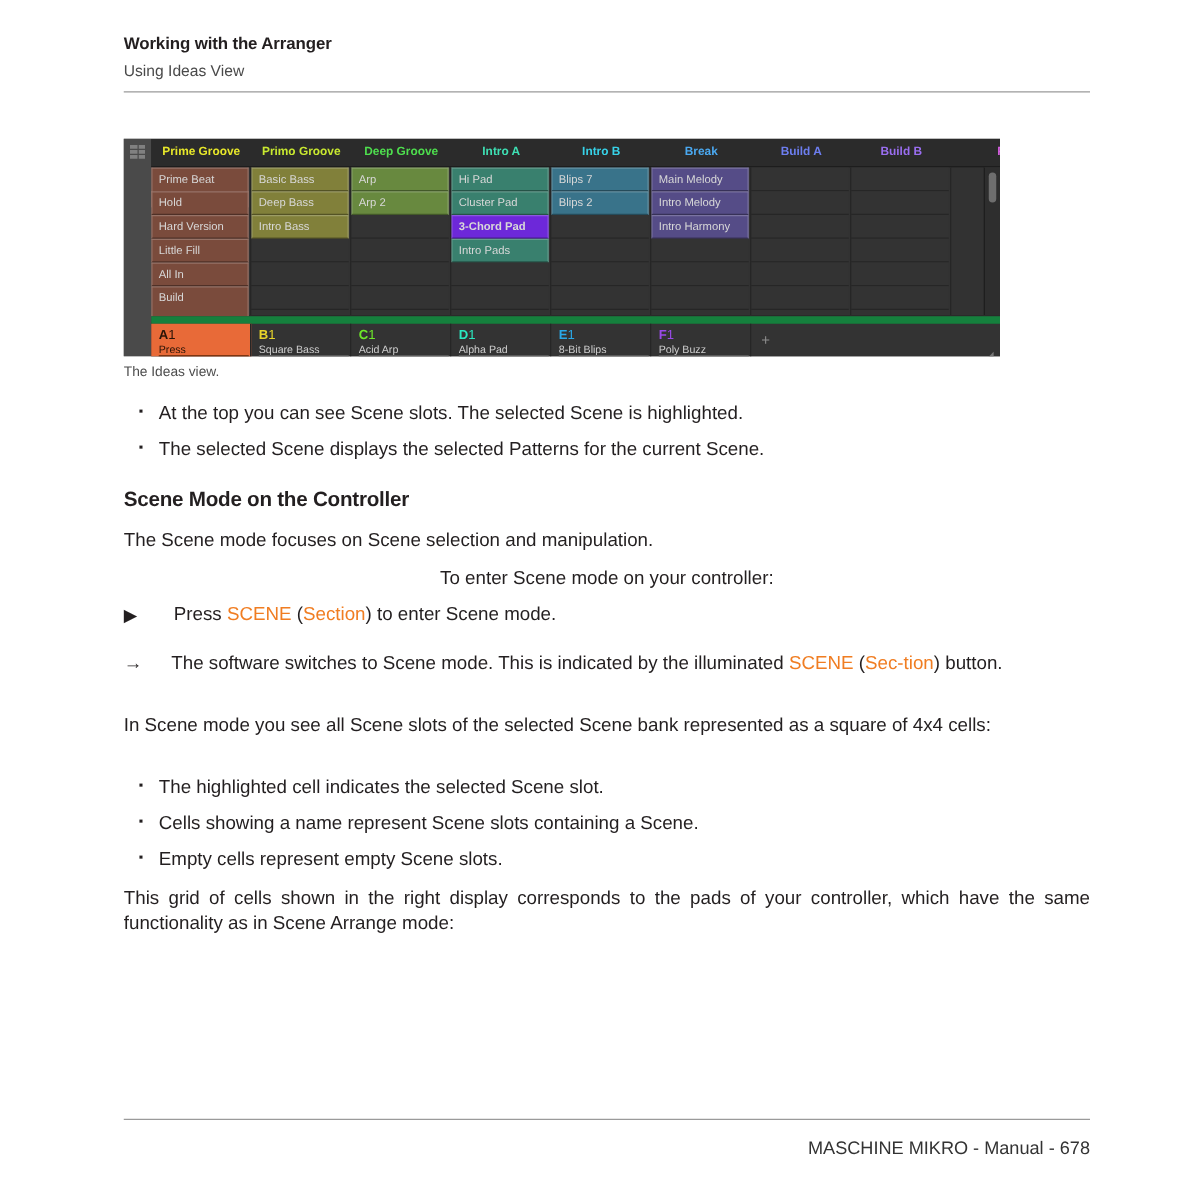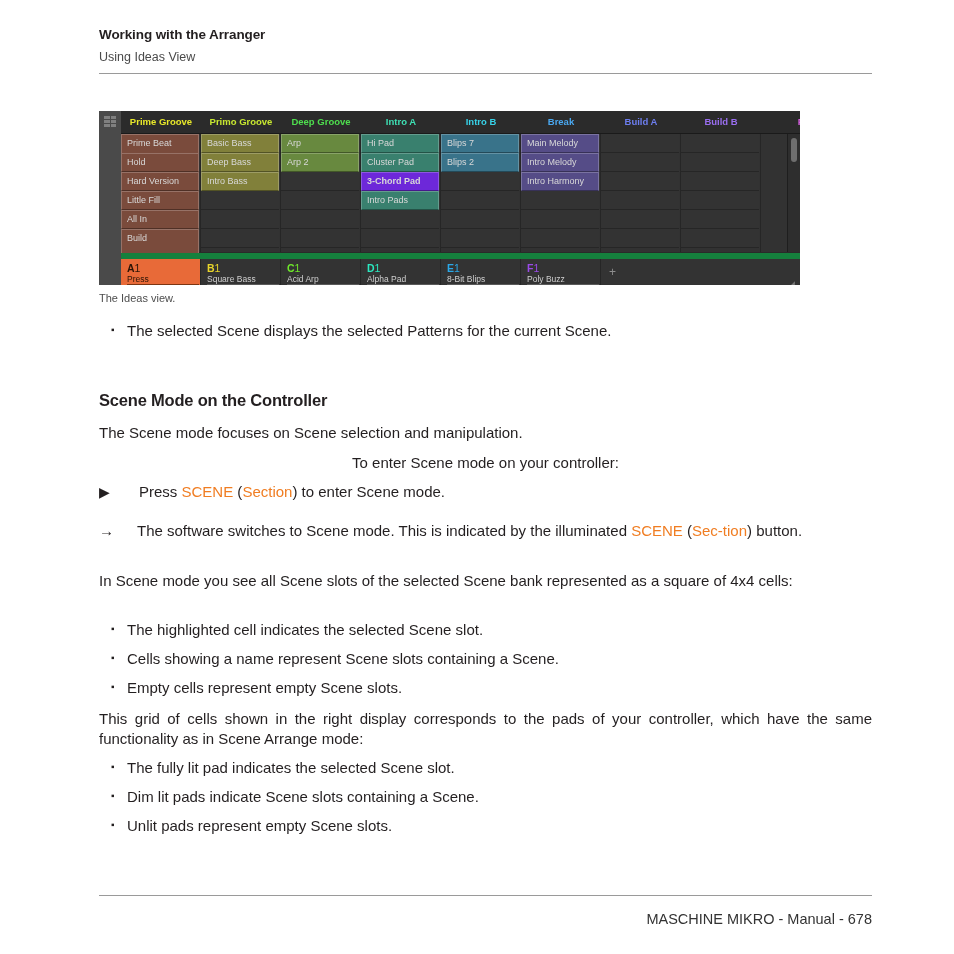--- a/index.html
+++ b/index.html
@@ -448,20 +448,21 @@
           <div class="group-name">Poly Buzz</div>
           <div class="group-bar"></div>
         </div>
         <div class="add-group" style="left: 480px;">+</div>
         <div class="resize-grip">◢</div>
       </div>
   </div>
   <div class="figcaption">The Ideas view.</div>
 
   <div class="bullet-list" style="top:321px;">
+    <div class="bullet" style="margin-bottom:9px;">At the top you can see Scene slots. The selected Scene is highlighted.</div>
     <div class="bullet">The selected Scene displays the selected Patterns for the current Scene.</div>
   </div>
 
   <div class="h2" style="top:391px;">Scene Mode on the Controller</div>
 
   <div class="para" style="top:423px;">The Scene mode focuses on Scene selection and manipulation.</div>
   <div class="para" style="top:453px;text-align:center;">To enter Scene mode on your controller:</div>
 
   <div class="step" style="top:482px;">
     <span class="marker">▶</span><span>Press </span><span class="ui-ref">SCENE</span><span> (</span><span class="ui-ref">Section</span><span>) to enter Scene mode.</span>
@@ -474,22 +475,17 @@
   <div class="para" style="top:571px; text-align:justify;">In Scene mode you see all Scene slots of the selected Scene bank represented as a square of 4x4 cells:</div>
 
   <div class="bullet-list" style="top:620px;">
     <div class="bullet" style="margin-bottom:9px;">The highlighted cell indicates the selected Scene slot.</div>
     <div class="bullet" style="margin-bottom:9px;">Cells showing a name represent Scene slots containing a Scene.</div>
     <div class="bullet">Empty cells represent empty Scene slots.</div>
   </div>
 
   <div class="para" style="top:709px; text-align:justify;">This grid of cells shown in the right display corresponds to the pads of your controller, which have the same functionality as in Scene Arrange mode:</div>
 
-  <div class="bullet-list" style="top:758px;">
-    <div class="bullet" style="margin-bottom:9px;">The fully lit pad indicates the selected Scene slot.</div>
-    <div class="bullet" style="margin-bottom:9px;">Dim lit pads indicate Scene slots containing a Scene.</div>
-    <div class="bullet">Unlit pads represent empty Scene slots.</div>
-  </div>
 
   <div class="rule-bottom"></div>
   <div class="footer">MASCHINE MIKRO - Manual - 678</div>
 
 </div>
 
 </body></html>

